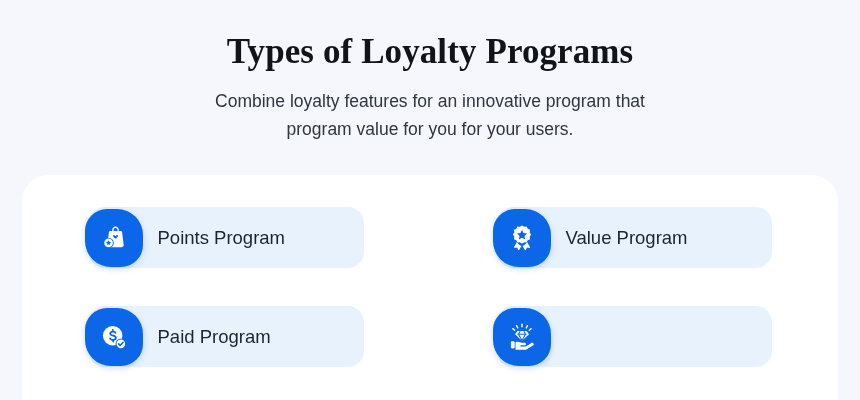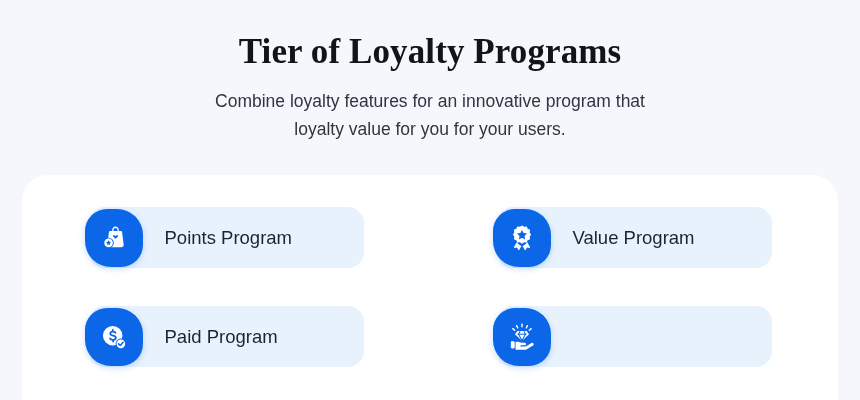--- a/index.html
+++ b/index.html
@@ -103,35 +103,35 @@
 
   .card-icon svg {
     width: 30px;
     height: 30px;
     display: block;
   }
 
   .card-label {
     position: relative;
     z-index: 2;
-    margin-left: 22px;
+    margin-left: 15px;
     font-size: 18.5px;
     line-height: 24px;
     color: #1d2430;
     white-space: nowrap;
   }
 </style>
 </head>
 <body>
 
 <div class="header">
-  <h1 class="page-title">Tier of Loyalty Programs</h1>
+  <h1 class="page-title">Types of Loyalty Programs</h1>
   <p class="page-subtitle">
     <span class="sub-line">Combine loyalty features for an innovative program that</span>
-    <span class="sub-line">loyalty value for you for your users.</span>
+    <span class="sub-line">program value for you for your users.</span>
   </p>
 </div>
 
 <div class="panel">
   <div class="card-grid">
 
     <div class="card-cell">
       <div class="card">
         <div class="card-pill"></div>
         <div class="card-icon">

